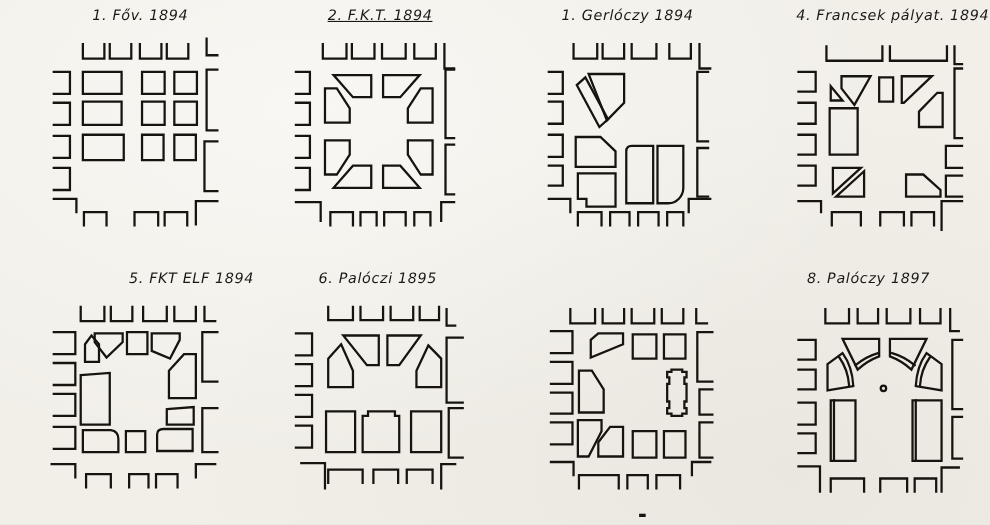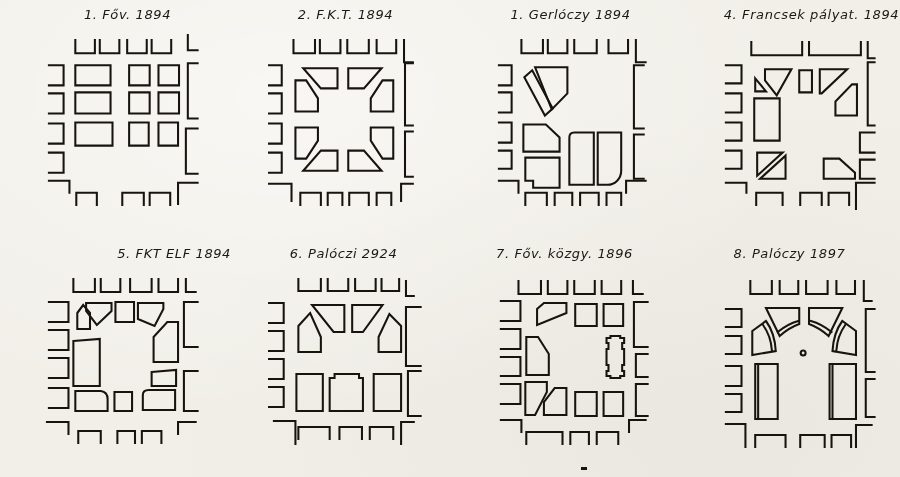--- a/index.html
+++ b/index.html
@@ -26,21 +26,21 @@
     position:absolute;
     top:7px;left:0;right:0;
     text-align:center;
     font-style:italic;
     font-size:13px;
     letter-spacing:0.6px;
     color:#1b1916;
     white-space:nowrap;
   }
   .p1 .panel-title{transform:translateX(15px);}
-  .p2 .panel-title{transform:translateX(8px);}
+  .p2 .panel-title{transform:translateX(8px);text-decoration:underline;}
   .p3 .panel-title{transform:translateX(8px);}
   .p4 .panel-title{transform:translateX(24px);}
   .p5 .panel-title{transform:translateX(6px);text-align:right;}
   .p6 .panel-title{transform:translateX(6px);}
   .p7 .panel-title{transform:translateX(2px);}
   .p8 .panel-title{transform:translateX(2px);}
   .panel svg{
     position:absolute;inset:0;
     width:225px;height:100%;
     display:block;
@@ -236,21 +236,21 @@
         <path d="M107,139 H112 V135 H137 V139 H141 V172 H107 Z"></path>
         <path d="M152,135 H180 V172 H152 Z"></path>
         <path d="M200,68 H185 V127 H200"></path>
         <path d="M200,132 H187 V177 H200"></path>
         <path d="M50,182 H72 V205"></path>
         <path d="M180,205 V183 H193"></path>
         <path d="M75,200 V188 H107 V200"></path>
         <path d="M117,200 V188 H140 V200"></path>
         <path d="M148,200 V188 H172 V200"></path>
       </svg>
-    <figcaption class="panel-title">6. Palóczi 2924</figcaption>
+    <figcaption class="panel-title">6. Palóczi 1895</figcaption>
   </figure>
 
   <figure class="panel p7">
     <svg viewBox="0 0 230 238" preserveAspectRatio="none">
         <path d="M70,42 V55 H93 V42"></path>
         <path d="M100,42 V55 H120 V42"></path>
         <path d="M127,42 V55 H148 V42"></path>
         <path d="M155,42 V55 H175 V42"></path>
         <path d="M187,42 V55 H197"></path>
         <path d="M52,62 H72 V82 H52"></path>
@@ -268,21 +268,20 @@
         <path d="M157,153 H177 V177 H157 Z"></path>
         <path d="M202,63 H188 V108 H202"></path>
         <path d="M202,115 H190 V138 H202"></path>
         <path d="M202,145 H190 V177 H202"></path>
         <path d="M52,181 H73 V193"></path>
         <path d="M183,193 V181 H200"></path>
         <path d="M78,205 V193 H115 V205"></path>
         <path d="M123,205 V193 H142 V205"></path>
         <path d="M150,205 V193 H172 V205"></path>
       </svg>
-    <figcaption class="panel-title">7. Főv. közgy. 1896</figcaption>
   </figure>
 
   <figure class="panel p8">
     <svg viewBox="0 0 230 238" preserveAspectRatio="none">
         <path d="M77,42 V55 H99 V42"></path>
         <path d="M107,42 V55 H126 V42"></path>
         <path d="M134,42 V55 H156 V42"></path>
         <path d="M165,42 V55 H184 V42"></path>
         <path d="M193,42 V62 H201"></path>
         <path d="M52,70 H68 V88 H52"></path>

